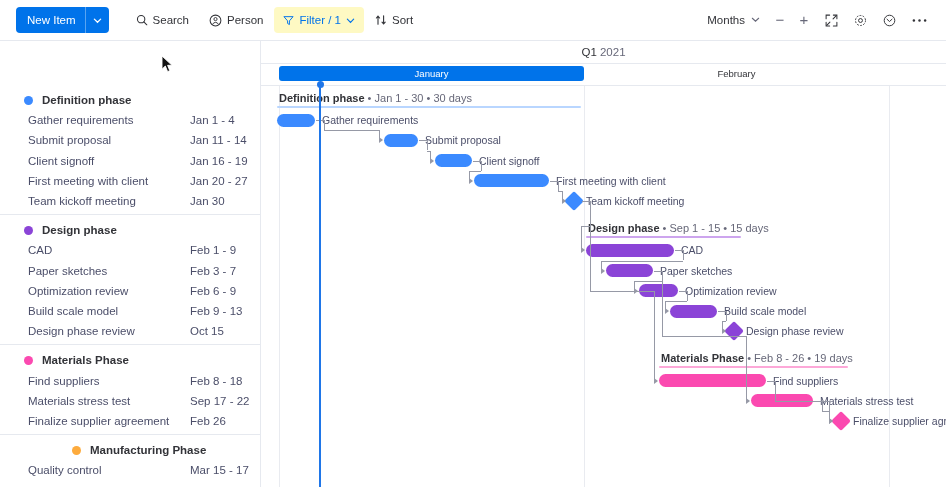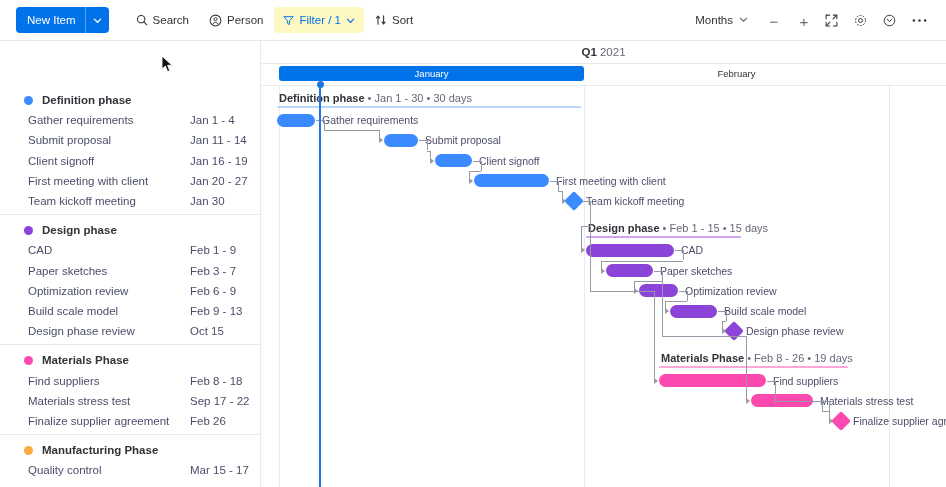--- a/index.html
+++ b/index.html
@@ -33,21 +33,21 @@
   .tbtn {
     display: flex; align-items: center; gap: 5px; height: 26px;
     padding: 0 9px; border-radius: 4px; font-size: 11.5px;
     color: #323338; cursor: pointer; white-space: nowrap;
   }
   .tbtn.first { margin-left: 16px; }
   .tbtn.filter { background: #fef9c3; color: #0073ea; }
   .tbtn.icononly { padding: 0 7px; }
   .tbtn svg { display: block; }
 
-  .months-group { display: flex; align-items: flex-end; gap: 6px; }
+  .months-group { display: flex; align-items: flex-start; gap: 0; }
   .months-sel { display: flex; align-items: center; gap: 6px; height: 26px; padding: 0 8px;
                 font-size: 11.5px; cursor: pointer; border-radius: 4px; }
   .zbtn { width: 24px; height: 24px; display: flex; align-items: center; justify-content: center;
           cursor: pointer; border-radius: 4px; color: #676879; font-size: 15px; }
 
   
   .leftpanel {
     position: absolute; left: 0; top: 41px; width: 261px; height: 446px;
     background: #fff; border-right: 1px solid #e6e9ef; overflow: hidden;
   }
@@ -63,21 +63,21 @@
 
   
   .timeline {
     position: absolute; left: 261px; top: 41px; width: 685px; height: 446px;
     background: #fff; overflow: hidden;
   }
   .quarter-label {
     position: absolute; top: 5px; width: 100%; text-align: center;
     font-size: 11.5px; color: #323338;
   }
-  .quarter-label b { font-weight: bold; }
+  .quarter-label b { font-weight: normal; }
   .quarter-label span { color: #676879; font-weight: normal; }
   .hdr-sep { position: absolute; left: 0; top: 22px; width: 685px; height: 1px; background: #e6e9ef; }
   .hdr-sep2 { position: absolute; left: 0; top: 44px; width: 685px; height: 1px; background: #e6e9ef; }
 
   .month-pill {
     position: absolute; top: 25px; height: 15px; border-radius: 3px;
     background: #0073ea; color: #fff; font-size: 9.5px;
     display: flex; align-items: center; justify-content: center; cursor: pointer;
   }
   .month-plain {
@@ -288,21 +288,21 @@
       </div>
       <div class="row" style="top: 349.8px;">
         <span class="task-name">Materials stress test</span>
         <span class="task-date">Sep 17 - 22</span>
       </div>
       <div class="row" style="top: 370px;">
         <span class="task-name">Finalize supplier agreement</span>
         <span class="task-date">Feb 26</span>
       </div>
       <div class="hrule" style="top: 393.2px;"></div>
-      <div class="row" style="top: 399.2px;">
+      <div class="row" style="top: 399.2px; padding-left: 48px;">
         <span class="grp-dot" style="background: rgb(253, 171, 61);"></span>
         <span class="grp-label">Manufacturing Phase</span>
       </div>
       <div class="row" style="top: 419.4px;">
         <span class="task-name">Quality control</span>
         <span class="task-date">Mar 15 - 17</span>
       </div>
     </div>
 
   <div class="timeline" id="timeline">
@@ -321,21 +321,21 @@
       <div class="bar" style="left: 16px; width: 38px; top: 72.7px; background: rgb(59, 138, 255);"></div>
       <div class="barlabel" style="left: 61px; top: 73.2px;">Gather requirements</div>
       <div class="bar" style="left: 123px; width: 34px; top: 92.9px; background: rgb(59, 138, 255);"></div>
       <div class="barlabel" style="left: 164px; top: 93.4px;">Submit proposal</div>
       <div class="bar" style="left: 174px; width: 37px; top: 113.1px; background: rgb(59, 138, 255);"></div>
       <div class="barlabel" style="left: 218px; top: 113.6px;">Client signoff</div>
       <div class="bar" style="left: 213px; width: 75px; top: 133.3px; background: rgb(59, 138, 255);"></div>
       <div class="barlabel" style="left: 295px; top: 133.8px;">First meeting with client</div>
       <div class="milestone" style="left: 306px; top: 153px; background: rgb(59, 138, 255);"></div>
       <div class="barlabel" style="left: 325px; top: 154px;">Team kickoff meeting</div>
-      <div class="grp-header-text" style="left: 327px; top: 181.2px;"><b>Design phase</b><span> • Feb 1 - 15 • 15 days</span></div>
+      <div class="grp-header-text" style="left: 327px; top: 181.2px;"><b>Design phase</b><span> • Sep 1 - 15 • 15 days</span></div>
       <div class="grp-underline" style="left: 325px; width: 155px; top: 195.2px; background: rgb(205, 165, 238);"></div>
       <div class="bar" style="left: 325px; width: 88px; top: 202.9px; background: rgb(139, 68, 215);"></div>
       <div class="barlabel" style="left: 420px; top: 203.4px;">CAD</div>
       <div class="bar" style="left: 345px; width: 47px; top: 223.1px; background: rgb(139, 68, 215);"></div>
       <div class="barlabel" style="left: 399px; top: 223.6px;">Paper sketches</div>
       <div class="bar" style="left: 378px; width: 39px; top: 243.3px; background: rgb(139, 68, 215);"></div>
       <div class="barlabel" style="left: 424px; top: 243.8px;">Optimization review</div>
       <div class="bar" style="left: 409px; width: 47px; top: 263.5px; background: rgb(139, 68, 215);"></div>
       <div class="barlabel" style="left: 463px; top: 264px;">Build scale model</div>
       <div class="milestone" style="left: 466px; top: 283.2px; background: rgb(139, 68, 215);"></div>

